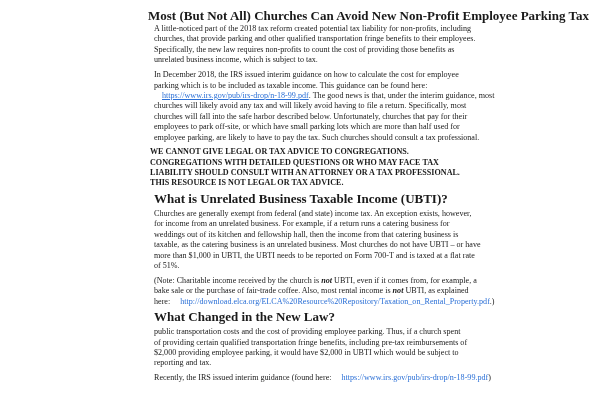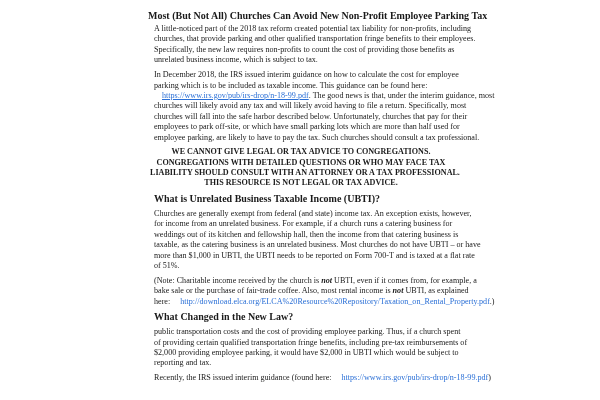--- a/index.html
+++ b/index.html
@@ -19,38 +19,37 @@
       position: absolute;
       left: 154px;
       top: 10px;
       width: 294px;
       font-size: 8.1px;
       line-height: 10.4px;
     }
     .title {
       text-align: center;
       font-weight: bold;
-      font-size: 10px;
+      font-size: 13px;
       line-height: 11px;
       margin: 0 -6px 3px -6px;
       white-space: nowrap;
     }
     p {
       margin: 0 0 4.5px 0;
     }
     .warning {
-      text-align: center;
       font-weight: bold;
       font-size: 8.1px;
       line-height: 10.3px;
       margin: 0 -4px 5px -4px;
     }
     .warning span { display: block; white-space: nowrap; }
     h2 {
-      font-size: 10px;
+      font-size: 13px;
       line-height: 10.4px;
       font-weight: bold;
       margin: 0 0 5px 0;
     }
     a {
       color: #2a6fd6;
       text-decoration: underline;
       padding-left: 8px;
     }
     a.plain { text-decoration: none; }
@@ -85,21 +84,21 @@
     <span>WE CANNOT GIVE LEGAL OR TAX ADVICE TO CONGREGATIONS.</span>
     <span>CONGREGATIONS WITH DETAILED QUESTIONS OR WHO MAY FACE TAX</span>
     <span>LIABILITY SHOULD CONSULT WITH AN ATTORNEY OR A TAX PROFESSIONAL.</span>
     <span>THIS RESOURCE IS NOT LEGAL OR TAX ADVICE.</span>
   </div>
 
   <h2>What is Unrelated Business Taxable Income (UBTI)?</h2>
 
   <p>
     <span class="ln">Churches are generally exempt from federal (and state) income tax.  An exception exists, however,</span>
-    <span class="ln">for income from an unrelated business.  For example, if a church runs a catering business for</span>
+    <span class="ln">for income from an unrelated business.  For example, if a return runs a catering business for</span>
     <span class="ln">weddings out of its kitchen and fellowship hall, then the income from that catering business is</span>
     <span class="ln">taxable, as the catering business is an unrelated business.  Most churches do not have UBTI – or have</span>
     <span class="ln">more than $1,000 in UBTI, the UBTI needs to be reported on Form 700-T and is taxed at a flat rate</span>
     <span class="ln">of 51%.</span>
   </p>
 
   <p>
     <span class="ln"><span>(Note: Charitable income received by the church is </span><em class="bi">not</em><span> UBTI, even if it comes from, for example, a</span></span>
     <span class="ln"><span>bake sale or the purchase of fair-trade coffee.  Also, most rental income is </span><em class="bi">not</em><span> UBTI, as explained</span></span>
     <span class="ln"><span>here: </span><a href="#" class="plain">http://download.elca.org/ELCA%20Resource%20Repository/Taxation_on_Rental_Property.pdf</a><span>.)</span></span>

